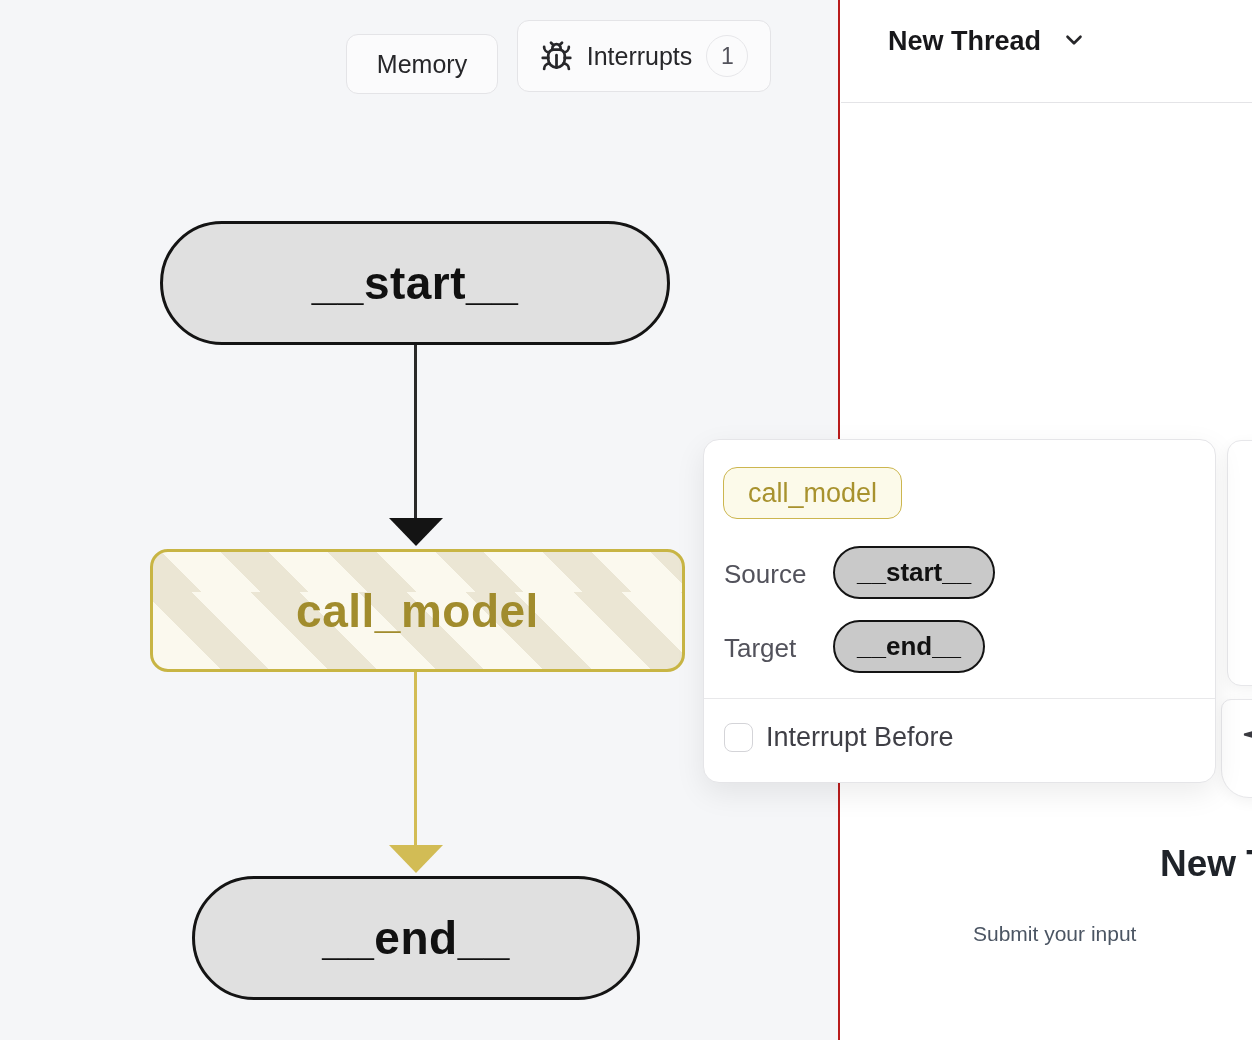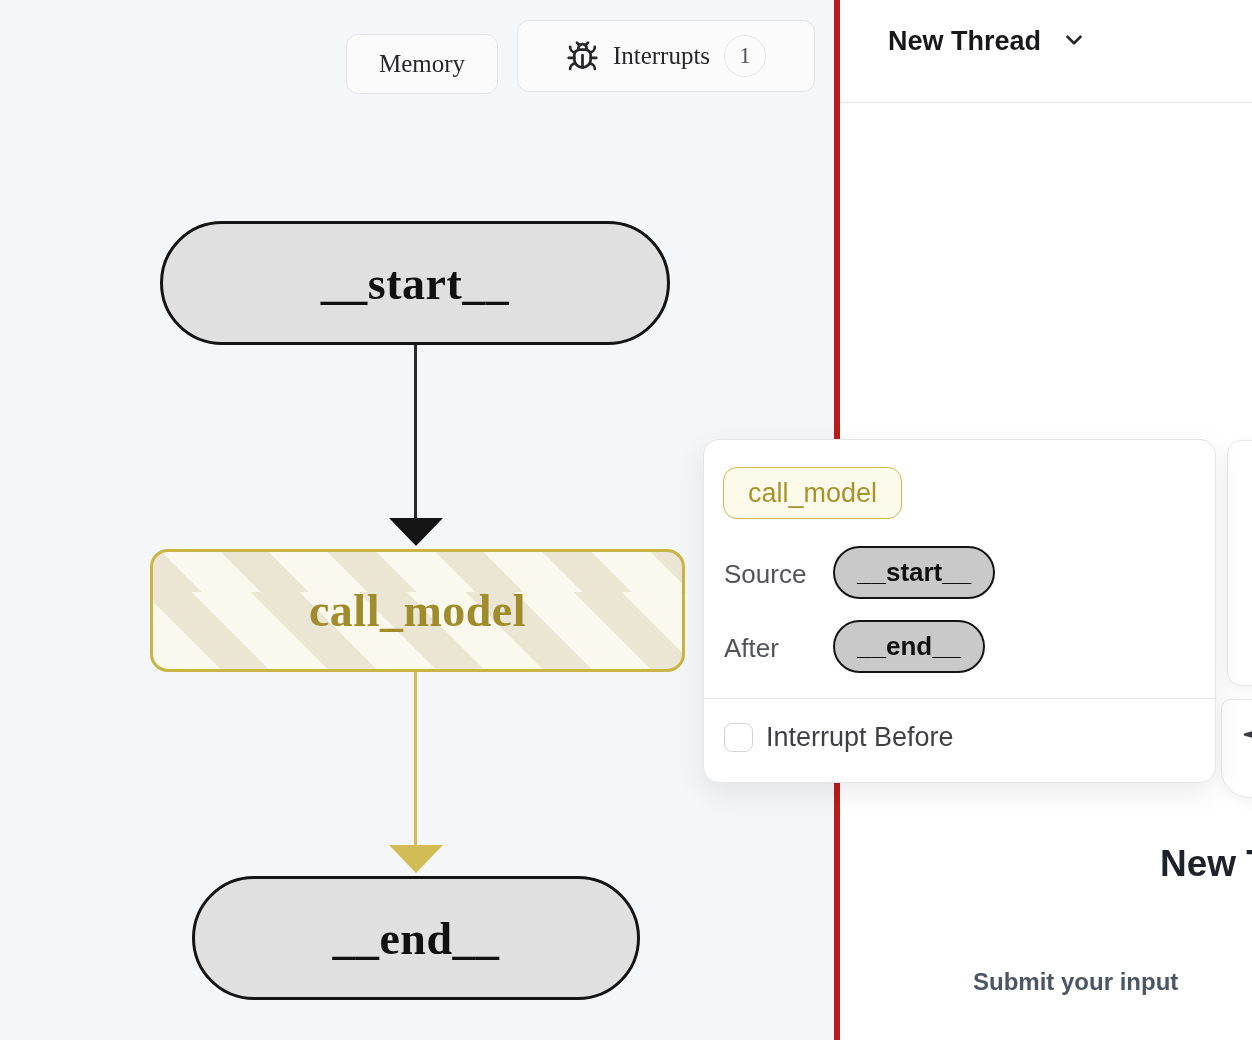--- a/index.html
+++ b/index.html
@@ -2,27 +2,27 @@
 <html><head>
 <meta charset="utf-8">
 <style>
   * { margin:0; padding:0; box-sizing:border-box; }
   html,body { width:1252px; height:1040px; overflow:hidden; background:#fff;
               font-family:"Liberation Sans", sans-serif; }
   #root { position:relative; width:1252px; height:1040px; overflow:hidden; }
 
   
   .canvas { position:absolute; left:0; top:0; width:840px; height:1040px;
-            background:#f5f6f8; border-right:6px solid #b91c1c;font-family:Liberation Serif, serif; }
+            background:#f5f6f8; border-right:2px solid #b91c1c; }
 
   .toolbar-btn { position:absolute; display:flex; align-items:center; justify-content:center;
                  gap:14px; background:#fbfbfc; border:1px solid #e4e4e7; border-radius:12px;
                  color:#27272a; font-size:25px; cursor:pointer; }
   .btn-memory { left:346px; top:34px; width:152px; height:60px; }
-  .btn-interrupts { left:517px; top:20px; width:298px; height:72px; }
+  .btn-interrupts { left:517px; top:20px; width:254px; height:72px; }
   .badge { display:flex; align-items:center; justify-content:center;
            width:42px; height:42px; border-radius:50%; border:1.5px solid #e7e7ea;
            color:#52525b; font-size:23px; background:#fbfbfc; }
   .bug-icon svg { display:block; }
 
   
   .node { position:absolute; display:flex; align-items:center; justify-content:center;
           font-size:46px; font-weight:600; color:#111; letter-spacing:.5px; }
   .node-pill { background:#e0e0e0; border:3px solid #141414; border-radius:70px; }
   .node-start { left:160px; top:221px; width:510px; height:124px; }
@@ -44,22 +44,22 @@
 
   
   .panel { position:absolute; left:841px; top:0; width:411px; height:1040px; background:#fff; }
   .thread-header { position:absolute; left:47px; top:26px; display:flex; align-items:center;
                    gap:20px; cursor:pointer; }
   .thread-title { font-size:27px; font-weight:700; color:#18181b; }
   .panel-divider { position:absolute; left:0; top:102px; width:411px; height:1px; background:#e4e4e7; }
 
   .empty-title { position:absolute; left:1160px; top:843px; font-size:37px; font-weight:600;
                  color:#1f2329; white-space:nowrap; }
-  .empty-subtitle { position:absolute; left:973px; top:968px; font-size:24px;
-                    color:#4b5563; white-space:nowrap;font-weight:bold; }
+  .empty-subtitle { position:absolute; left:973px; top:922px; font-size:21px;
+                    color:#4b5563; white-space:nowrap; }
 
   
   .edge-card { position:absolute; background:#fff; border:1px solid #e7e7ea;
                box-shadow:0 4px 14px rgba(0,0,0,.05); }
   .edge-card-a { left:1227px; top:440px; width:60px; height:246px;
                  border-bottom-left-radius:14px; border-top-left-radius:14px; }
   .edge-card-b { left:1221px; top:699px; width:64px; height:99px;
                  border-bottom-left-radius:28px; border-top-left-radius:10px; cursor:pointer; }
   .fork-icon { position:absolute; left:16px; top:26px; }
 
@@ -159,21 +159,21 @@
       </svg>
     </span>
   </div>
 
   <div class="popover">
     <div class="pop-chip">call_model</div>
 
     <div class="pop-row-label lbl-source">Source</div>
     <div class="pop-pill pill-source">__start__</div>
 
-    <div class="pop-row-label lbl-target">After</div>
+    <div class="pop-row-label lbl-target">Target</div>
     <div class="pop-pill pill-target">__end__</div>
 
     <div class="pop-divider"></div>
 
     <div class="chk-row">
       <label class="chk-item">
         <span class="checkbox">
           
         </span>
         <span class="chk-label">Interrupt Before</span>

